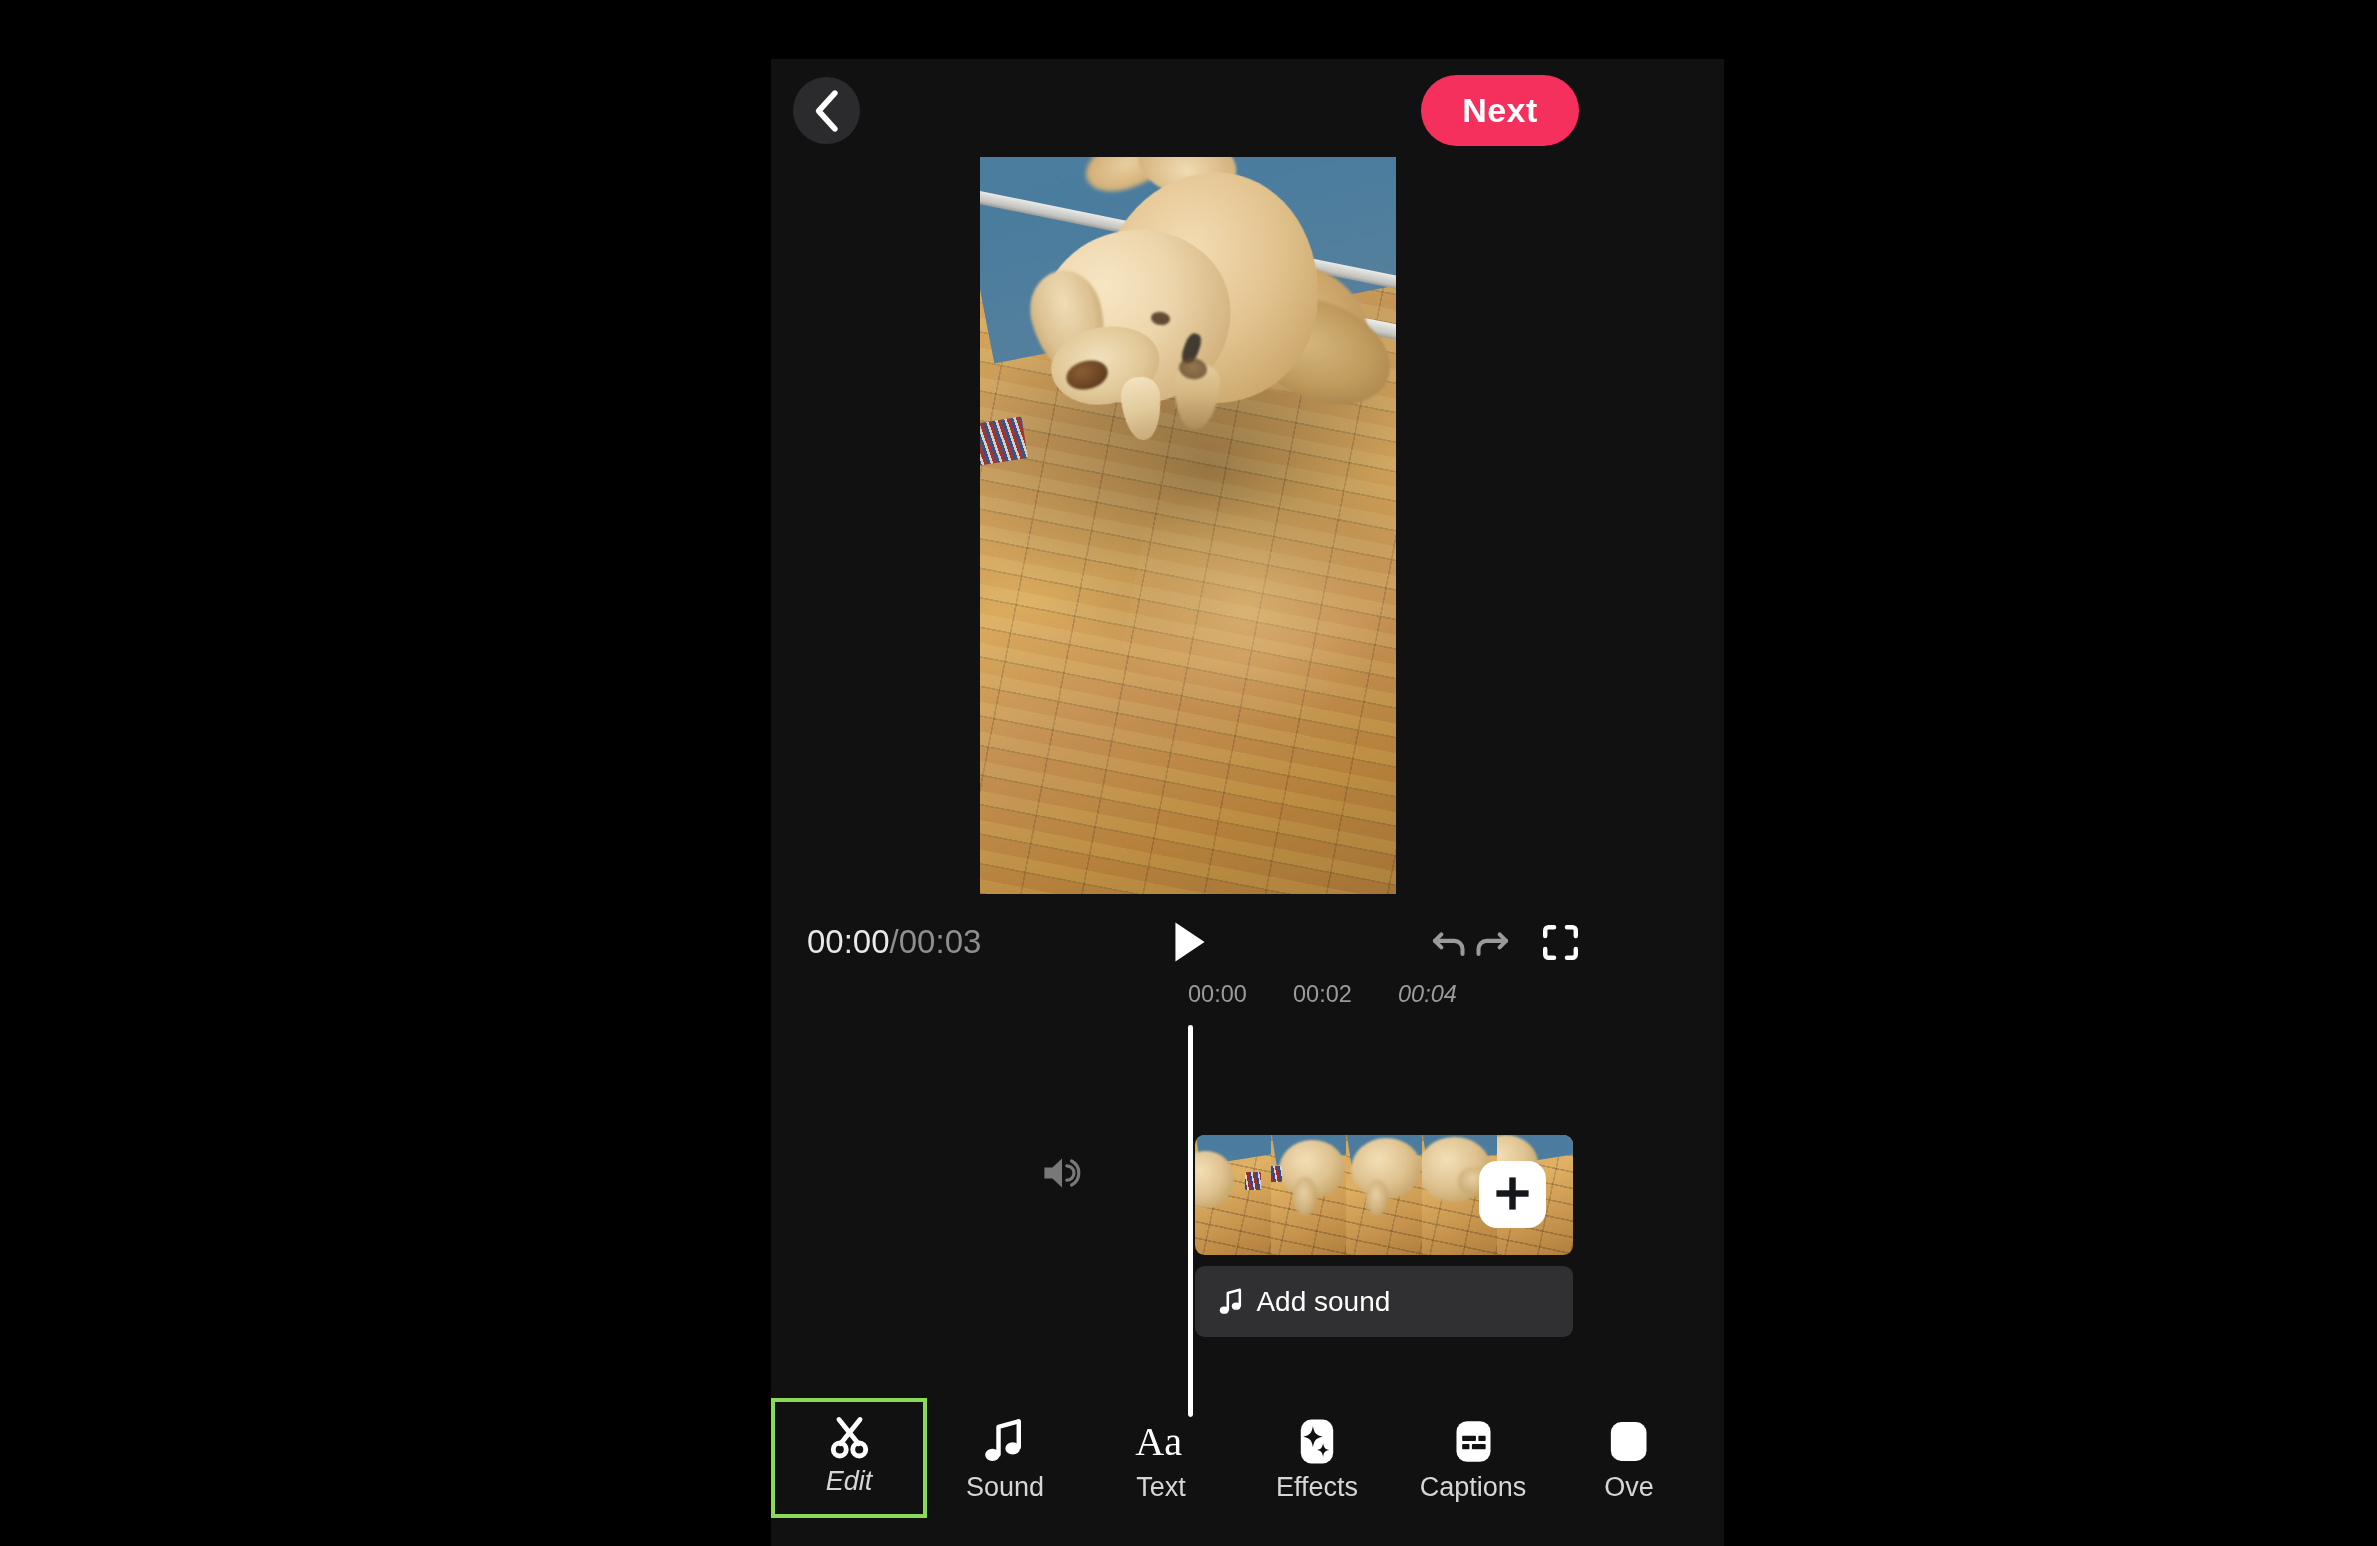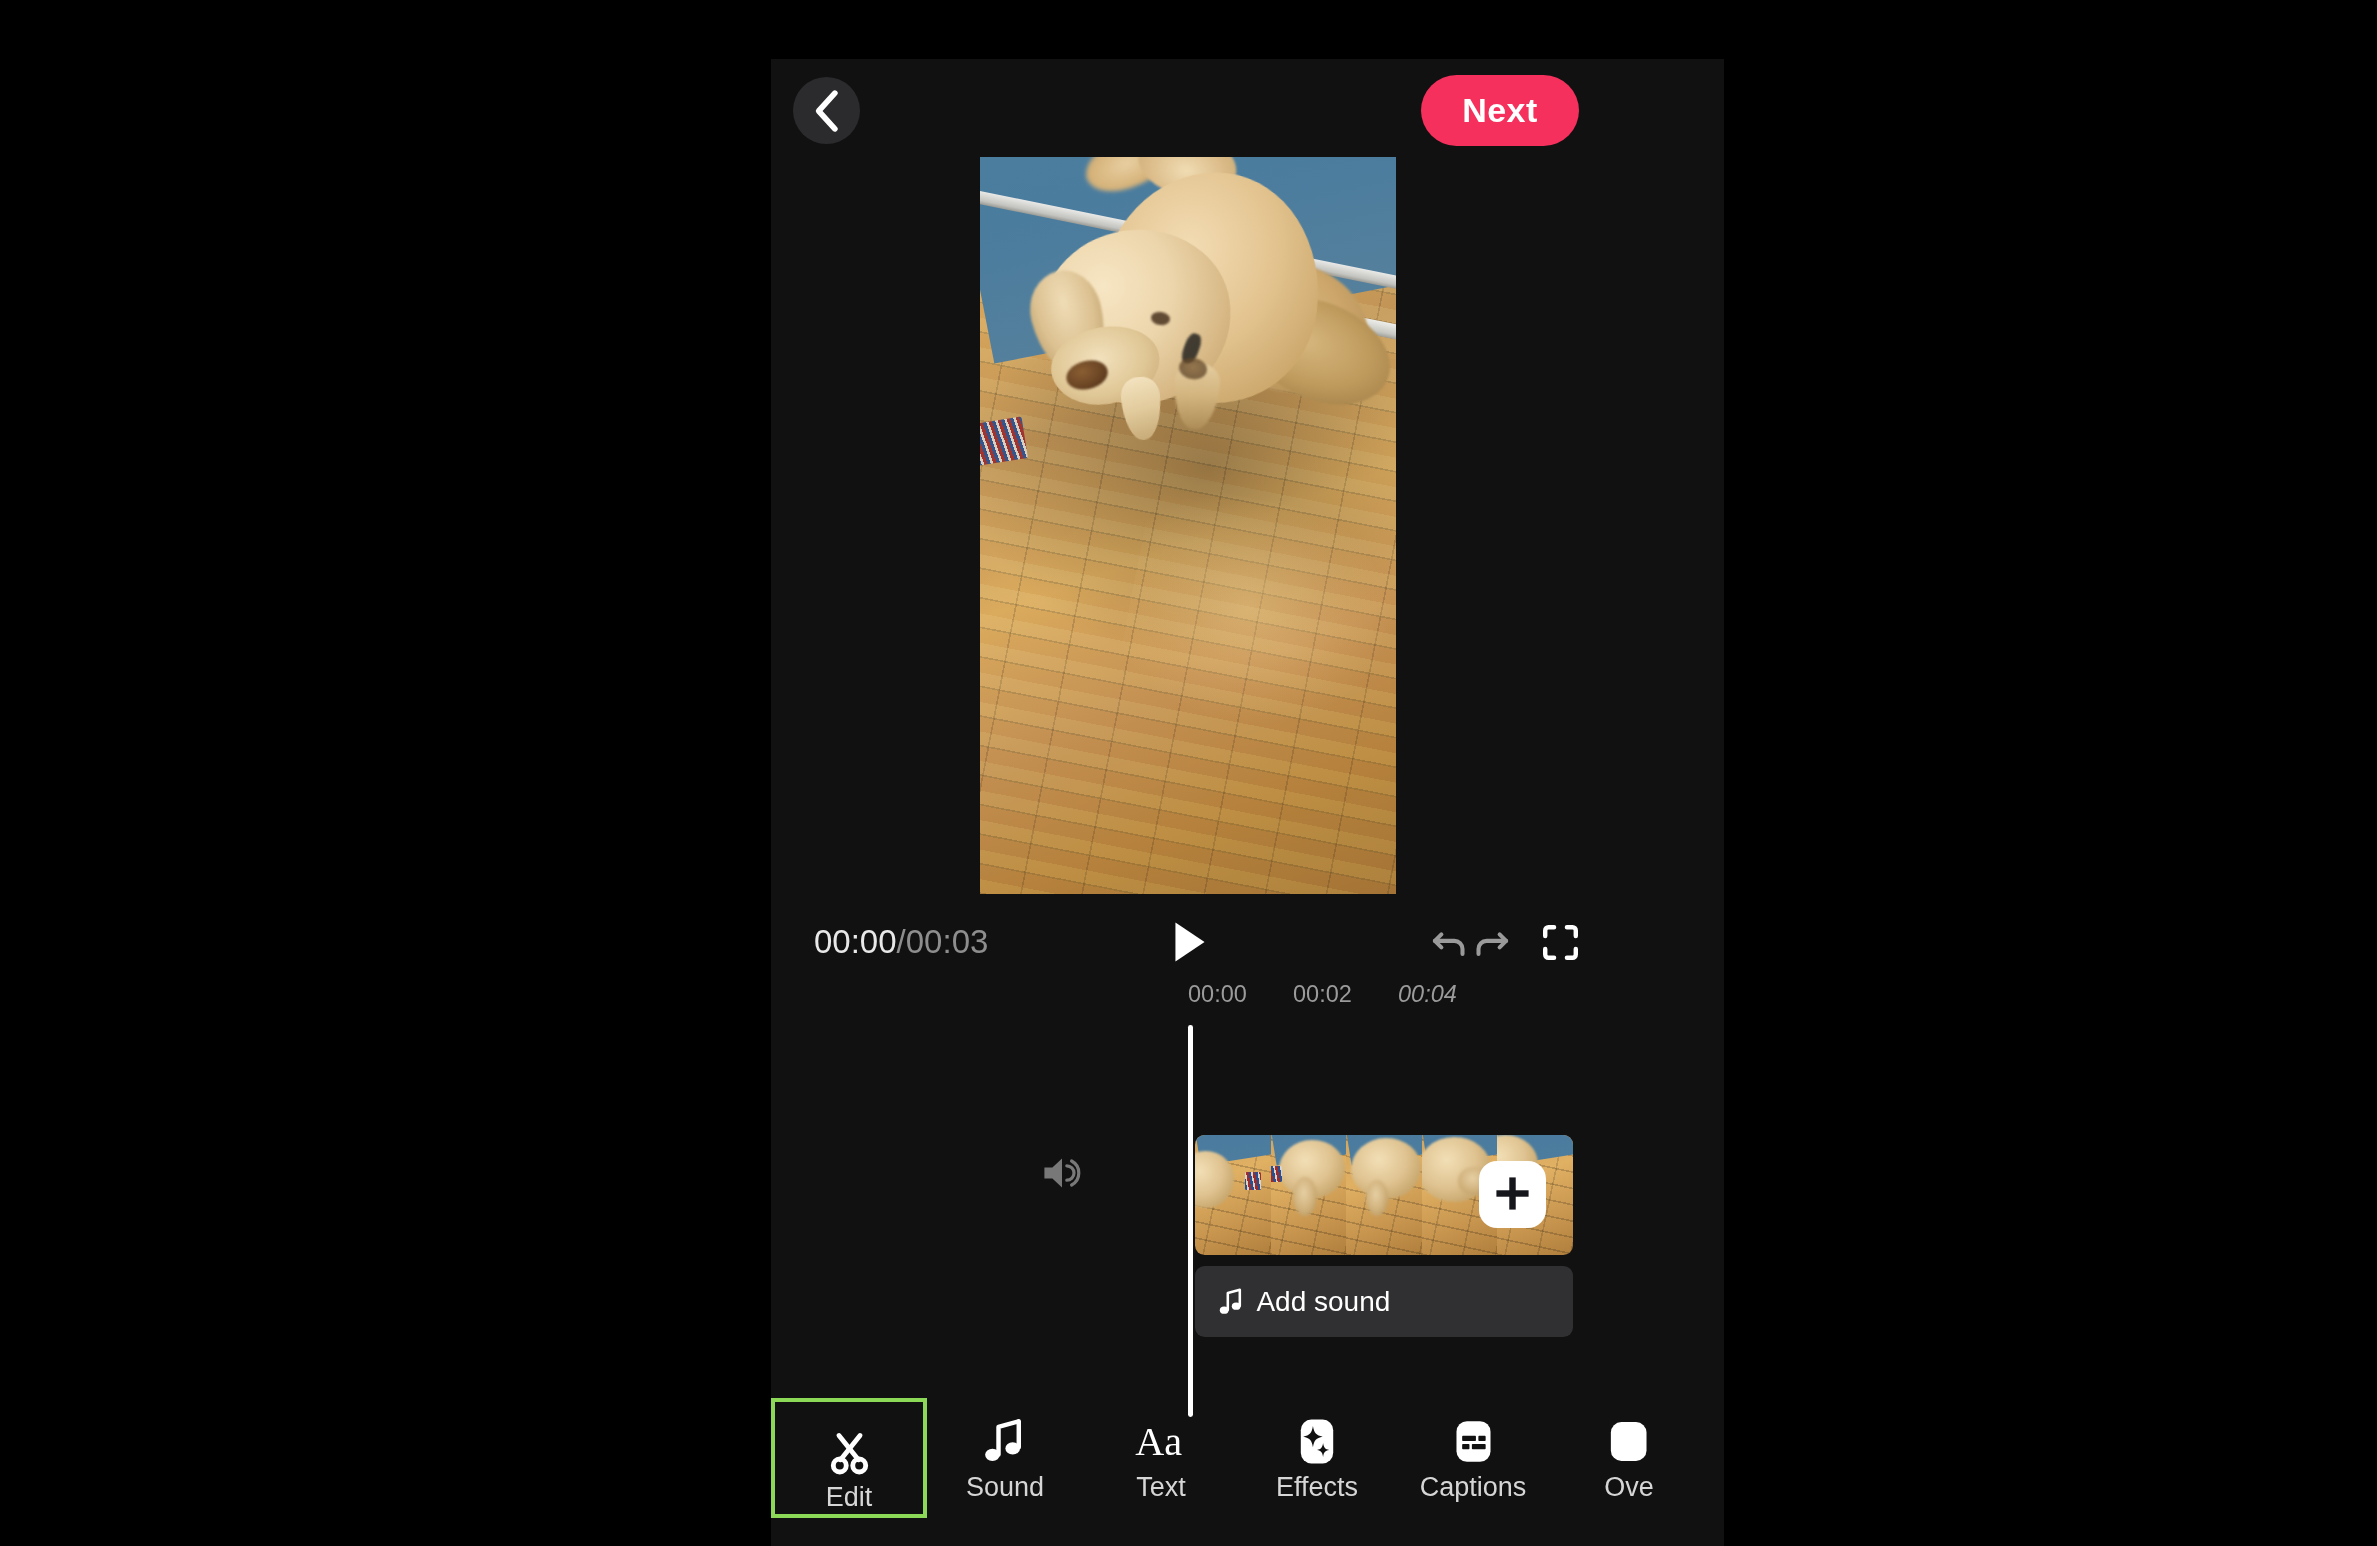--- a/index.html
+++ b/index.html
@@ -318,21 +318,20 @@
     width: 835px;
     height: 65px;
   }
   .time-display {
     position: absolute;
     left: 36px;
     top: 11.3px;
     font-size: 33px;
     font-family: "Liberation Sans", sans-serif;
     white-space: nowrap;
-    margin-left: 7px;
   }
   .time-cur { color: #e8e8e8; }
   .time-sep { color: #8e8e8e; }
   .time-total { color: #8e8e8e; }
 
   .play-button {
     position: absolute;
     left: 395px;
     top: 6.5px;
     width: 47px;
@@ -526,21 +525,22 @@
     flex-direction: column;
     align-items: center;
     justify-content: flex-start;
     padding-top: 14.6px;
     box-sizing: border-box;
     cursor: pointer;
     position: relative;
   }
   .tab.selected {
     border: 4px solid #8cd857;
-    padding-top: 21px;
+    padding-top: 5px;
+    font-style: italic;
   }
   .tab-icon {
     width: 53px;
     height: 53px;
     display: flex;
     align-items: flex-end;
     justify-content: center;
     margin-bottom: 6.5px;
   }
   .tab-label {

